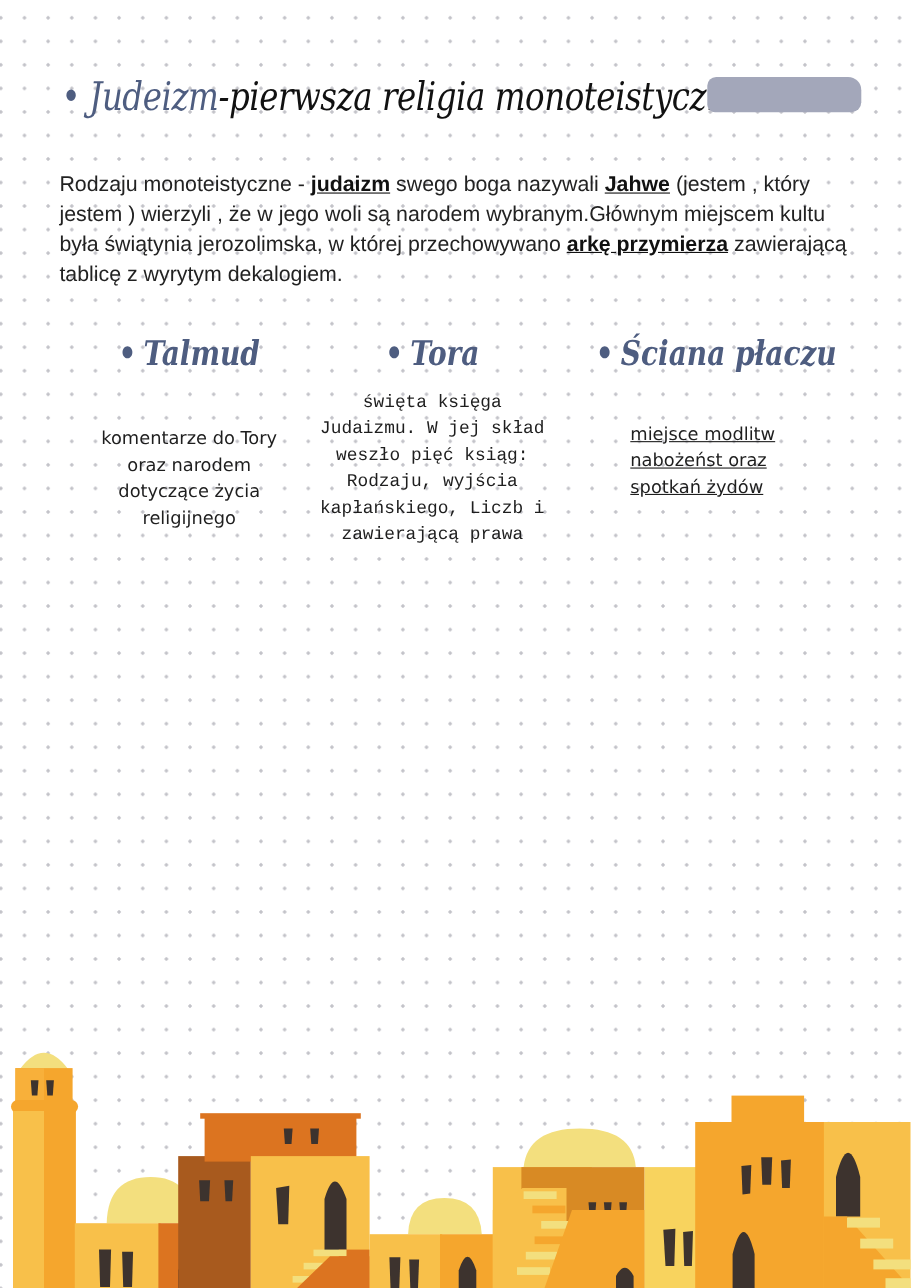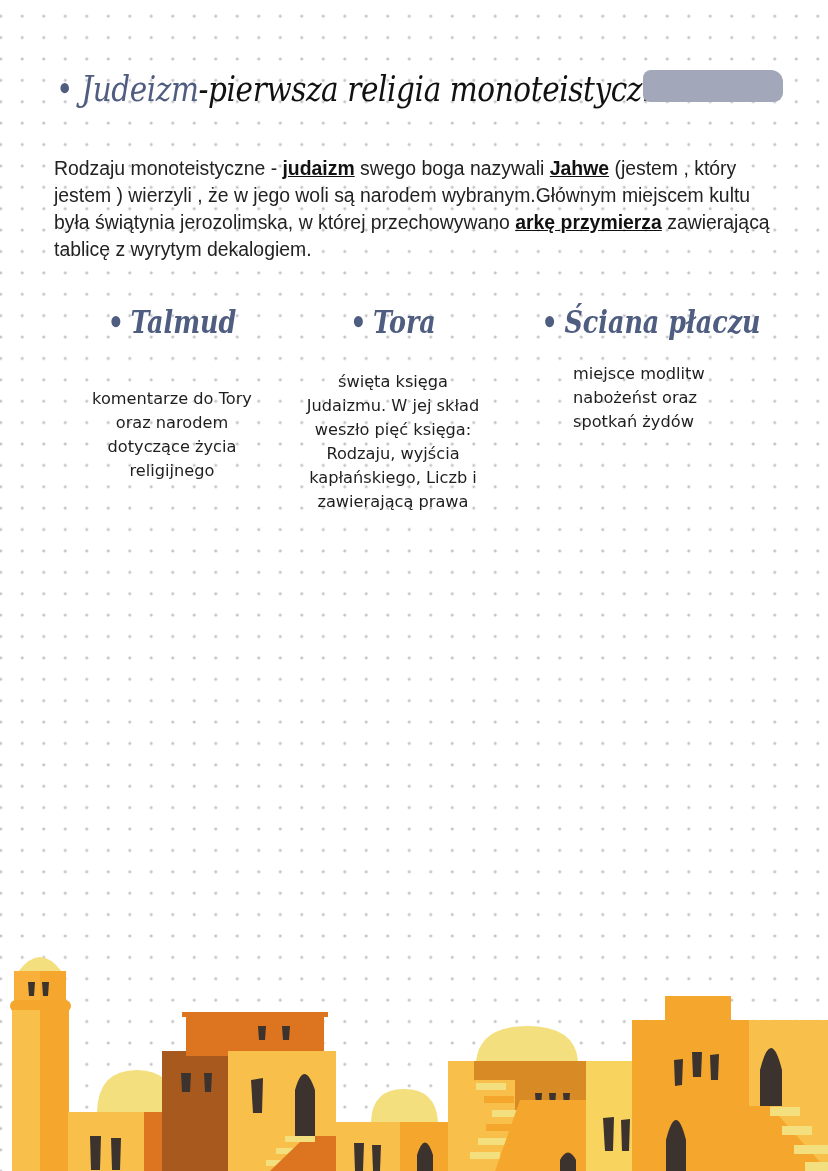--- a/index.html
+++ b/index.html
@@ -88,23 +88,23 @@
     .col-body {
       font-family: "DejaVu Sans", sans-serif;
       font-size: 16.2px;
       line-height: 24px;
       color: #1e1e1e;
       margin: 0;
     }
     .col-talmud { left: 62px; top: 300px; width: 220px; }
     .col-talmud .col-body { margin-top: 43px; }
     .col-tora { left: 288px; top: 300px; width: 210px; }
-    .col-tora .col-body { margin-top: 26px; }
+    .col-tora .col-body { margin-top: 10px; font-family: Liberation Mono, monospace; }
     .col-sciana { left: 520px; top: 300px; width: 240px; }
-    .col-sciana .col-body { margin-top: 18px; text-align: left; padding-left: 53px; }
+    .col-sciana .col-body { margin-top: 39px; text-align: left; padding-left: 53px; text-decoration: underline; }
 
     .cityscape {
       position: absolute;
       left: 0;
       top: 940px;
       width: 828px;
       height: 231px;
     }
   </style>
 </head>
@@ -125,21 +125,21 @@
     <span>dotyczące życia</span><br>
     <span>religijnego</span>
   </p>
 </section>
 
 <section class="col col-tora">
   <h2 class="col-heading"><span class="bullet">•</span><span>Tora</span></h2>
   <p class="col-body">
     <span>święta księga</span><br>
     <span>Judaizmu. W jej skład</span><br>
-    <span>weszło pięć księga:</span><br>
+    <span>weszło pięć ksiąg:</span><br>
     <span>Rodzaju, wyjścia</span><br>
     <span>kapłańskiego, Liczb i</span><br>
     <span>zawierającą prawa</span>
   </p>
 </section>
 
 <section class="col col-sciana">
   <h2 class="col-heading"><span class="bullet">•</span><span>Ściana płaczu</span></h2>
   <p class="col-body">
     <span>miejsce modlitw</span><br>

